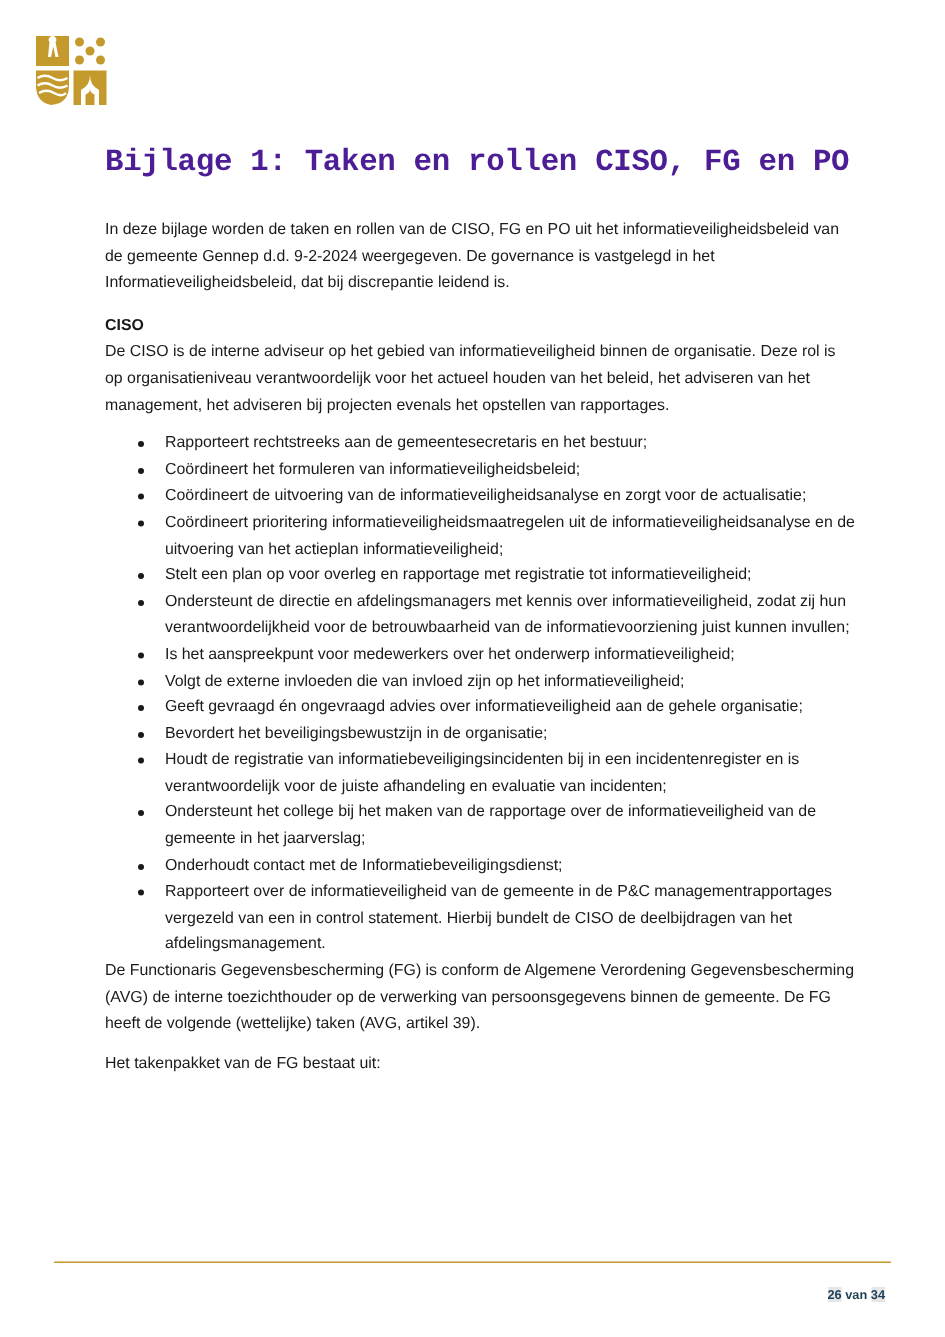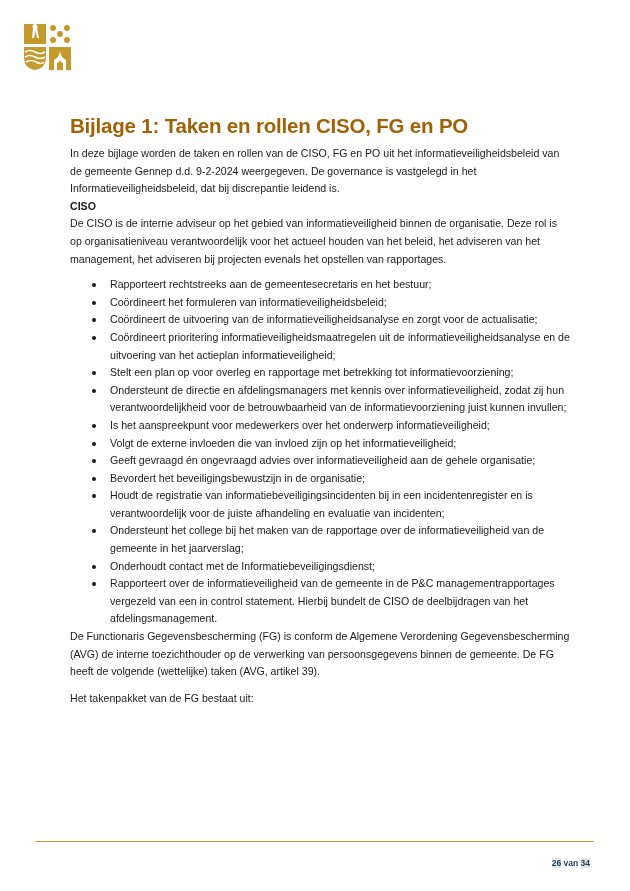--- a/index.html
+++ b/index.html
@@ -1,26 +1,26 @@
 <!DOCTYPE html>
 <html><head>
   <meta charset="utf-8">
   <style>
     html, body { margin: 0; padding: 0; background: #ffffff; }
     body { width: 630px; height: 891px; position: relative; overflow: hidden;
            font-family: "Liberation Sans", sans-serif; color: #1a1a1a; }
     .logo { position: absolute; left: 24px; top: 24px; width: 48px; height: 46px; }
-    .title { position: absolute; left: 70px; top: 114px; margin: 0;
-             font-family: Liberation Sans, sans-serif; font-weight: bold;
-             font-size: 20.5px; color: #a16207; letter-spacing: -0.2px; white-space: nowrap; }
+    .title { position: absolute; left: 70px; top: 97px; margin: 0;
+             font-family: Liberation Mono, monospace; font-weight: bold;
+             font-size: 20.5px; color: #4c1d95; letter-spacing: -0.2px; white-space: nowrap; }
     .content { position: absolute; left: 70px; top: 145px; width: 500px;
                font-size: 10.6px; line-height: 17.6px; }
     .content p { margin: 0; }
     .content .gap { margin-top: 9px; }
-    .content .h { font-weight: bold; }
+    .content .h { font-weight: bold; margin-top: 11px; }
     ul.bullets { list-style: none; margin: 8px 0 0 0; padding: 0 0 0 22px; }
     ul.bullets li { position: relative; padding-left: 18px; }
     ul.bullets li::before { content: ""; position: absolute; left: 0; top: 7px;
                             width: 4px; height: 4px; border-radius: 50%; background: #1a1a1a; }
     .footer-line { position: absolute; left: 36px; top: 841px; width: 558px;
                    height: 1px; background: #c49a2c; }
     .page-num { position: absolute; right: 40px; top: 858px; font-size: 8.5px;
                 font-weight: bold; color: #1d3f57; }
     .page-num .hl { background: #e6e6e6; }
   </style>
@@ -47,21 +47,21 @@
   <p>In deze bijlage worden de taken en rollen van de CISO, FG en PO uit het informatieveiligheidsbeleid van de gemeente Gennep d.d. 9-2-2024 weergegeven. De governance is vastgelegd in het Informatieveiligheidsbeleid, dat bij discrepantie leidend is.</p>
 
   <p class="h">CISO</p>
   <p>De CISO is de interne adviseur op het gebied van informatieveiligheid binnen de organisatie. Deze rol is op organisatieniveau verantwoordelijk voor het actueel houden van het beleid, het adviseren van het management, het adviseren bij projecten evenals het opstellen van rapportages.</p>
 
   <ul class="bullets">
     <li>Rapporteert rechtstreeks aan de gemeentesecretaris en het bestuur;</li>
     <li>Coördineert het formuleren van informatieveiligheidsbeleid;</li>
     <li>Coördineert de uitvoering van de informatieveiligheidsanalyse en zorgt voor de actualisatie;</li>
     <li>Coördineert prioritering informatieveiligheidsmaatregelen uit de informatieveiligheidsanalyse en de uitvoering van het actieplan informatieveiligheid;</li>
-    <li>Stelt een plan op voor overleg en rapportage met betrekking tot informatievoorziening;</li>
+    <li>Stelt een plan op voor overleg en rapportage met registratie tot informatieveiligheid;</li>
     <li>Ondersteunt de directie en afdelingsmanagers met kennis over informatieveiligheid, zodat zij hun verantwoordelijkheid voor de betrouwbaarheid van de informatievoorziening juist kunnen invullen;</li>
     <li>Is het aanspreekpunt voor medewerkers over het onderwerp informatieveiligheid;</li>
     <li>Volgt de externe invloeden die van invloed zijn op het informatieveiligheid;</li>
     <li>Geeft gevraagd én ongevraagd advies over informatieveiligheid aan de gehele organisatie;</li>
     <li>Bevordert het beveiligingsbewustzijn in de organisatie;</li>
     <li>Houdt de registratie van informatiebeveiligingsincidenten bij in een incidentenregister en is verantwoordelijk voor de juiste afhandeling en evaluatie van incidenten;</li>
     <li>Ondersteunt het college bij het maken van de rapportage over de informatieveiligheid van de gemeente in het jaarverslag;</li>
     <li>Onderhoudt contact met de Informatiebeveiligingsdienst;</li>
     <li>Rapporteert over de informatieveiligheid van de gemeente in de P&amp;C managementrapportages vergezeld van een in control statement. Hierbij bundelt de CISO de deelbijdragen van het afdelingsmanagement.</li>
   </ul>

